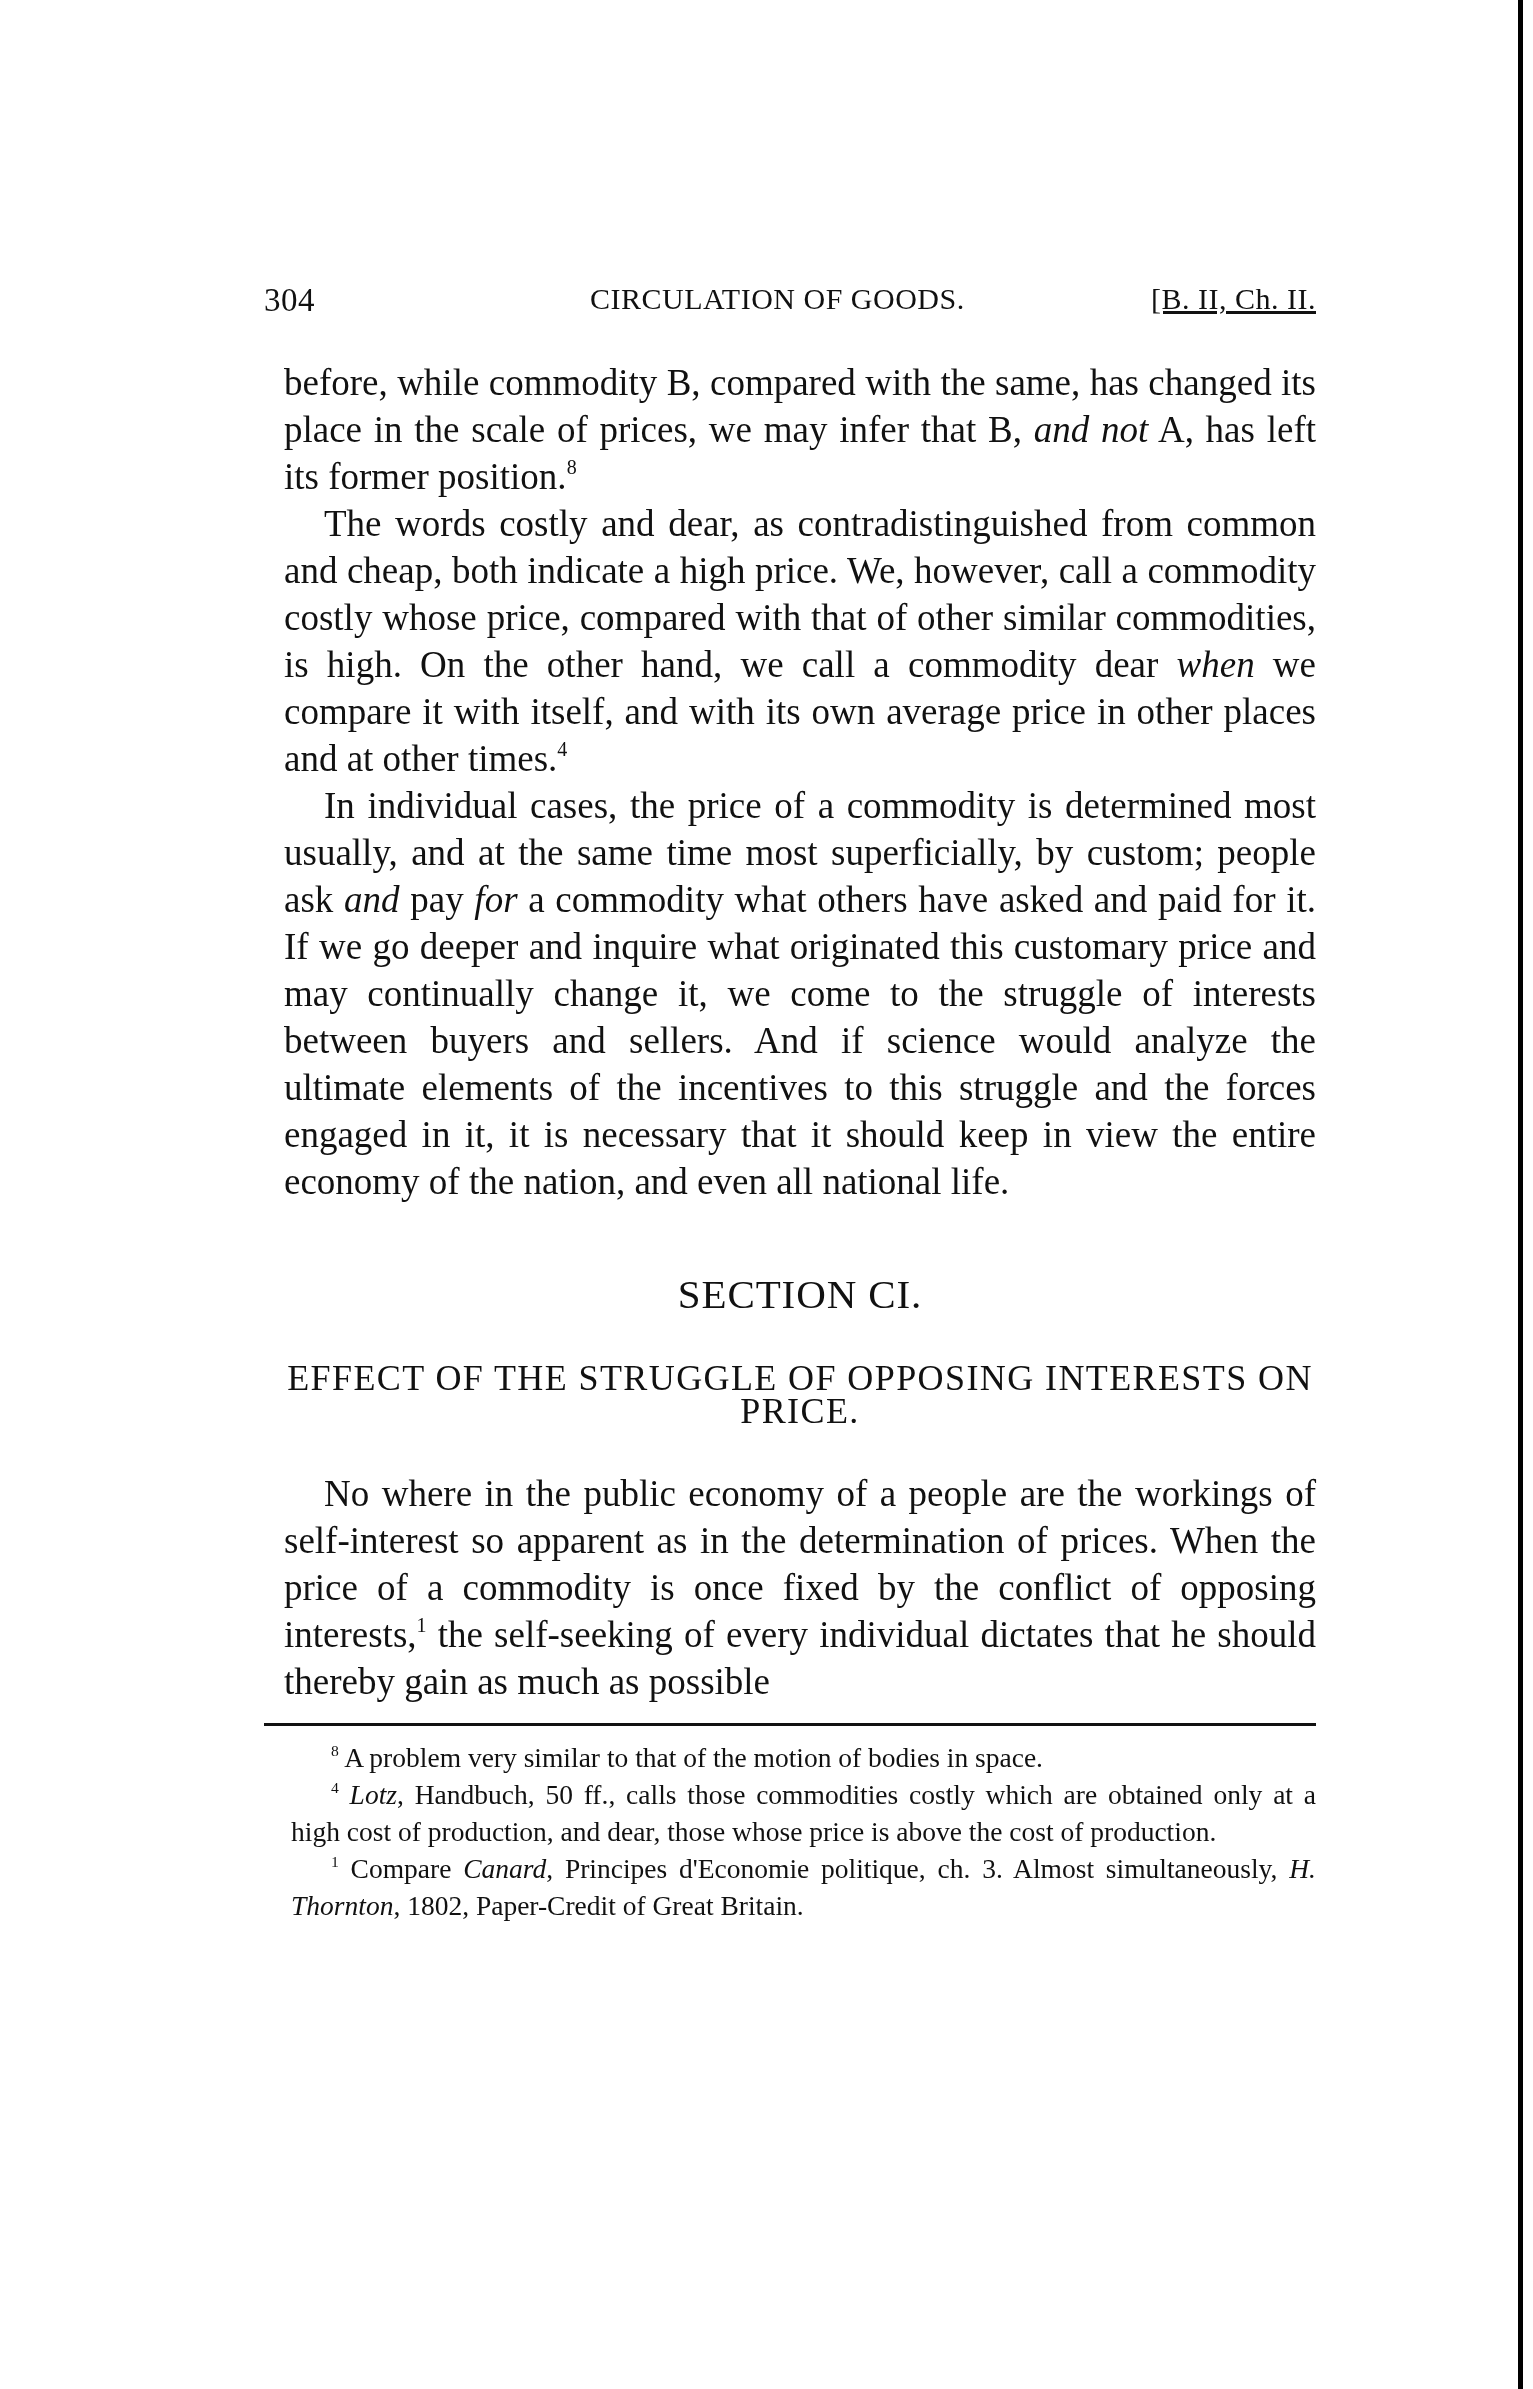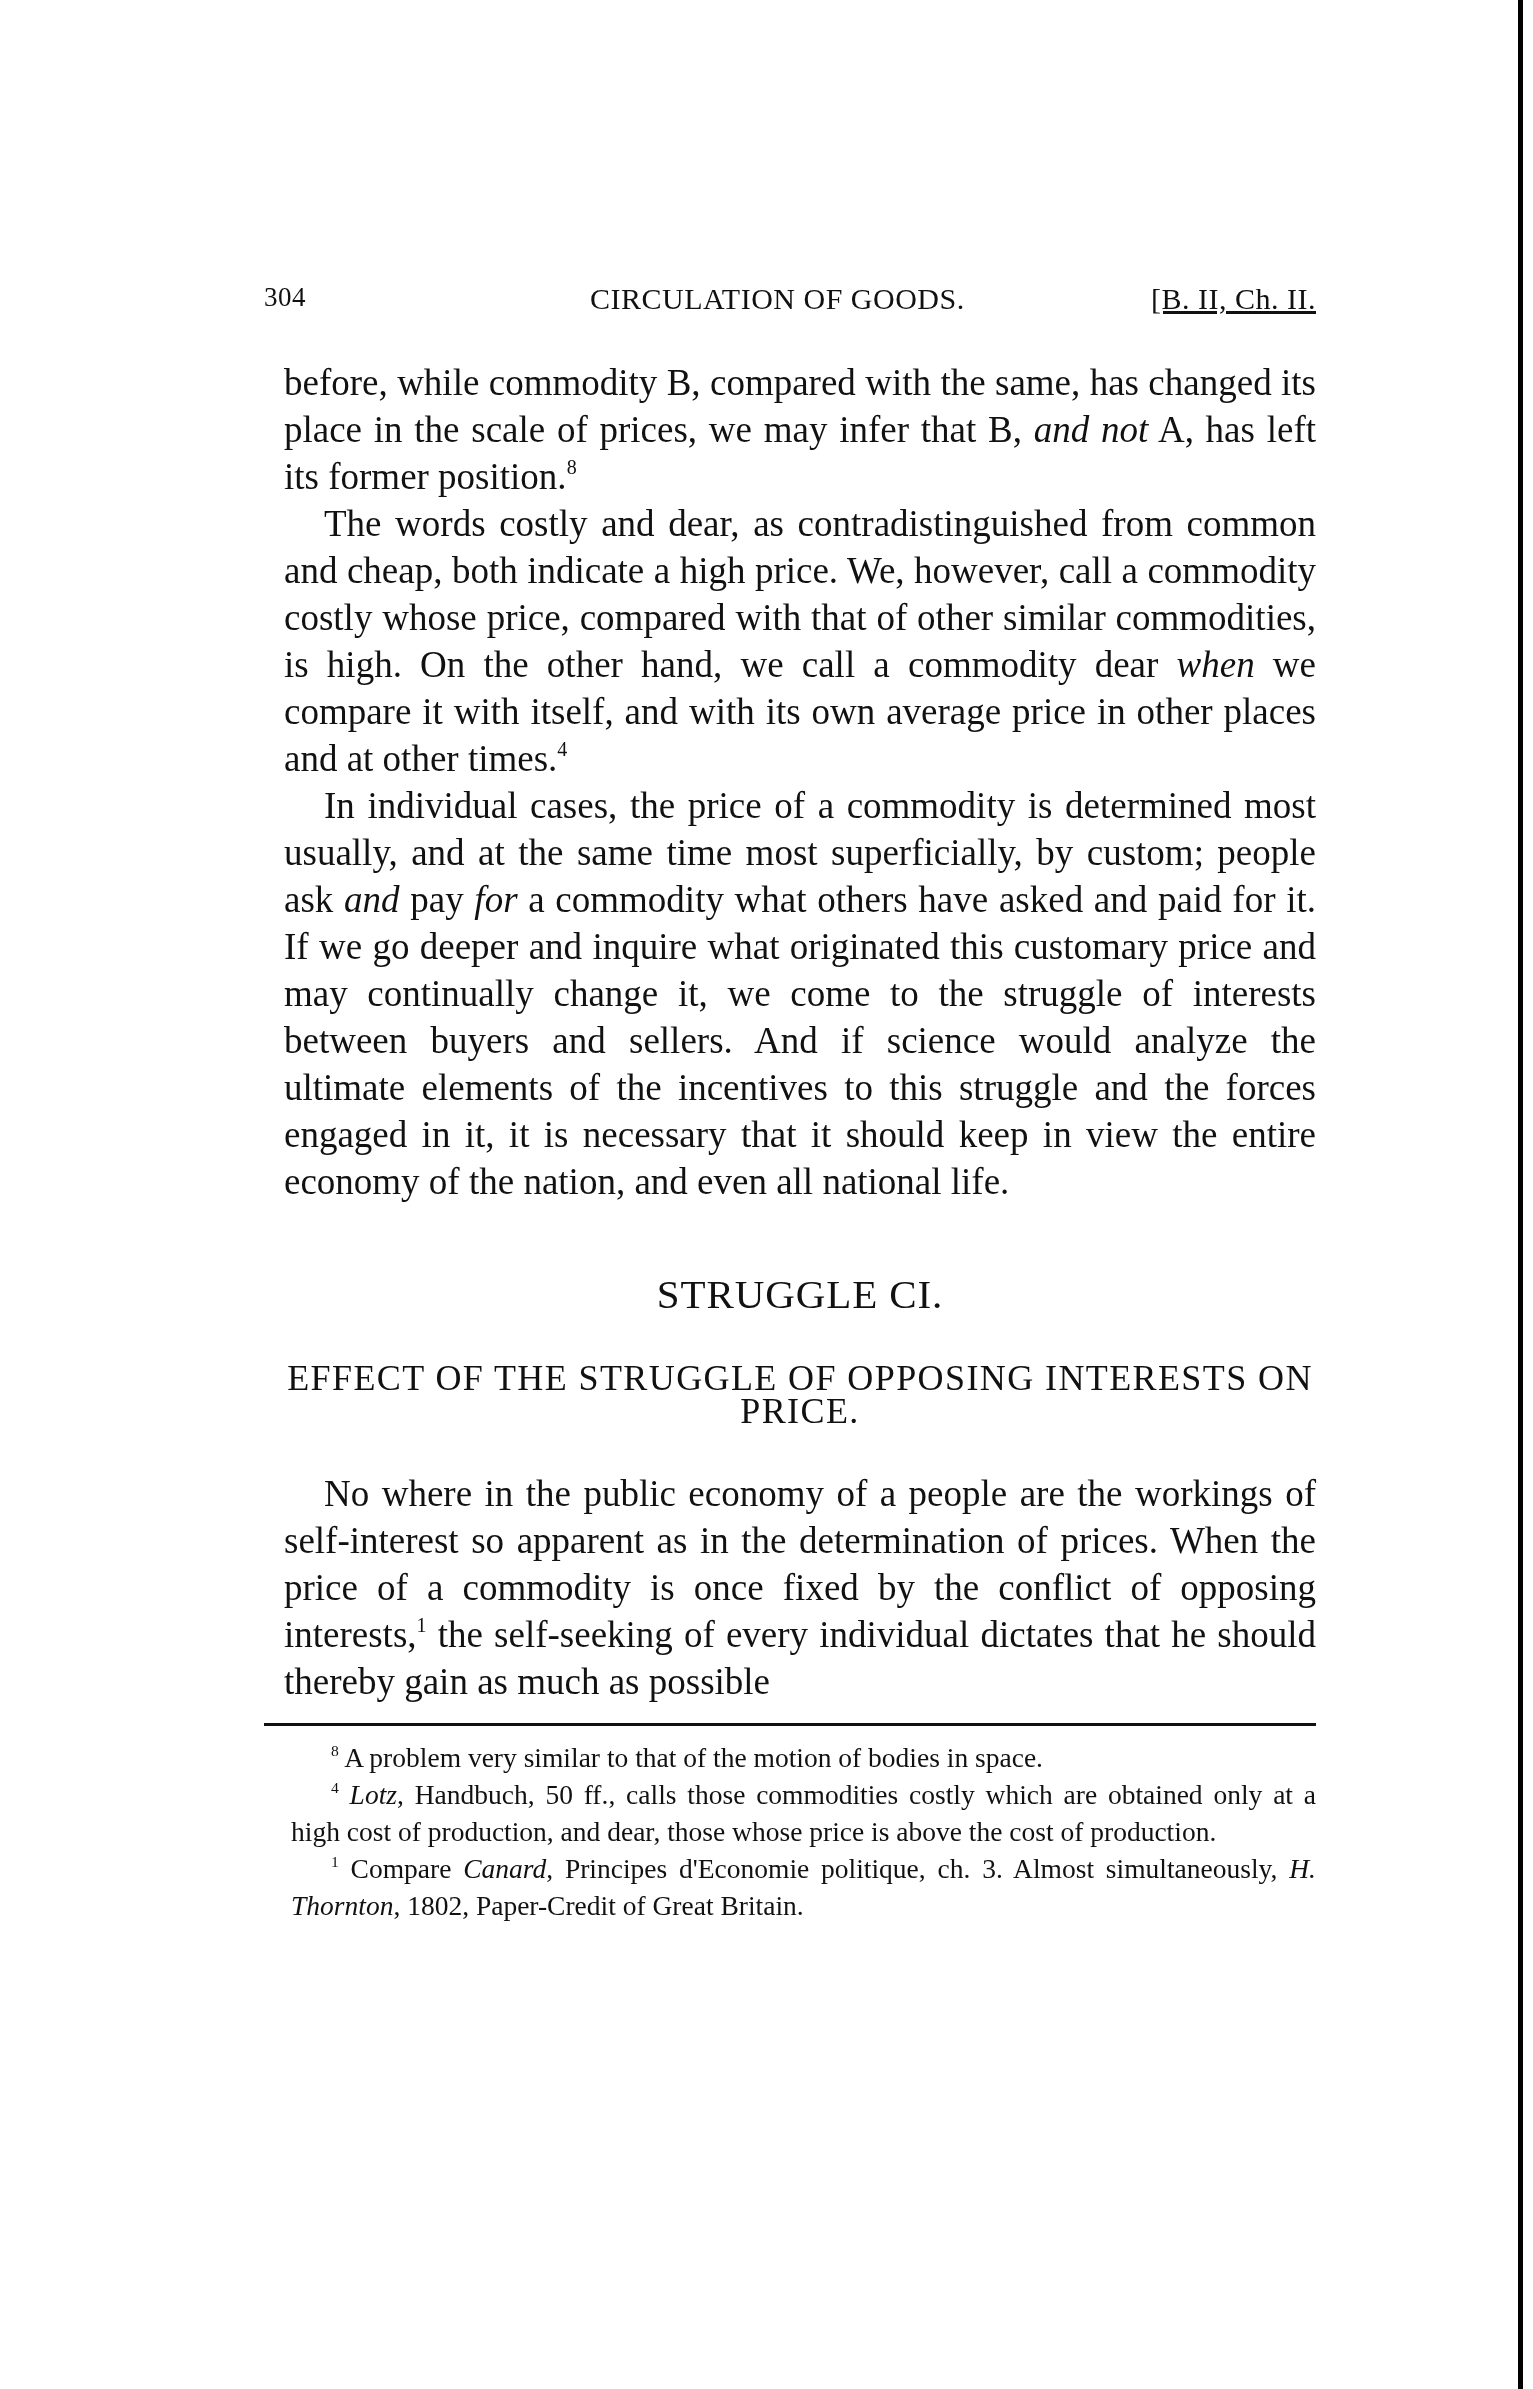--- a/index.html
+++ b/index.html
@@ -32,21 +32,21 @@
     .running-head {
       position: relative;
       height: 51px;
       font-size: 30px;
       letter-spacing: 0.5px;
     }
     .running-head .page-num {
       position: absolute;
       left: 0;
       top: 7.3px;
-      font-size: 27px;
+      font-size: 33px;
     }
     .running-head .title {
       position: absolute;
       left: 286px;
       top: 7.3px;
       margin-left: 40px;
     }
     .running-head .ref {
       position: absolute;
       right: 0;
@@ -125,21 +125,21 @@
     <span class="ref">[B. II, Ch. II.</span>
   </div>
 
   <div class="body-text">
     <div id="main-paragraphs">
         <p><span>before, while commodity B, compared with the same, has changed its place in the scale of prices, we may infer that B, </span><em>and not</em><span> A, has left its former position.</span><sup>8</sup></p>
         <p class="indent"><span>The words costly and dear, as contradistinguished from common and cheap, both indicate a high price.  We, however, call a commodity costly whose price, compared with that of other similar commodities, is high.  On the other hand, we call a commodity dear </span><em>when</em><span> we compare it with itself, and with its own average price in other places and at other times.</span><sup>4</sup></p>
         <p class="indent"><span>In individual cases, the price of a commodity is determined most usually, and at the same time most superficially, by custom; people ask </span><em>and</em><span> pay </span><em>for</em><span> a commodity what others have asked and paid for it.  If we go deeper and inquire what originated this customary price and may continually change it, we come to the struggle of interests between buyers and sellers.  And if science would analyze the ultimate elements of the incentives to this struggle and the forces engaged in it, it is necessary that it should keep in view the entire economy of the nation, and even all national life.</span></p>
       </div>
 
-    <div class="section-heading">STRUGGLE CI.</div>
+    <div class="section-heading">SECTION CI.</div>
     <div class="section-subtitle">EFFECT OF THE STRUGGLE OF OPPOSING INTERESTS ON PRICE.</div>
 
     <div class="section-body" id="section-paragraphs">
         <p class="indent"><span>No where in the public economy of a people are the workings of self-interest so apparent as in the determination of prices.  When the price of a commodity is once fixed by the conflict of opposing interests,</span><sup>1</sup><span> the self-seeking of every individual dictates that he should thereby gain as much as possible</span></p>
       </div>
   </div>
 
   <div class="fn-rule"></div>
 
   <div class="footnotes" id="footnotes">

